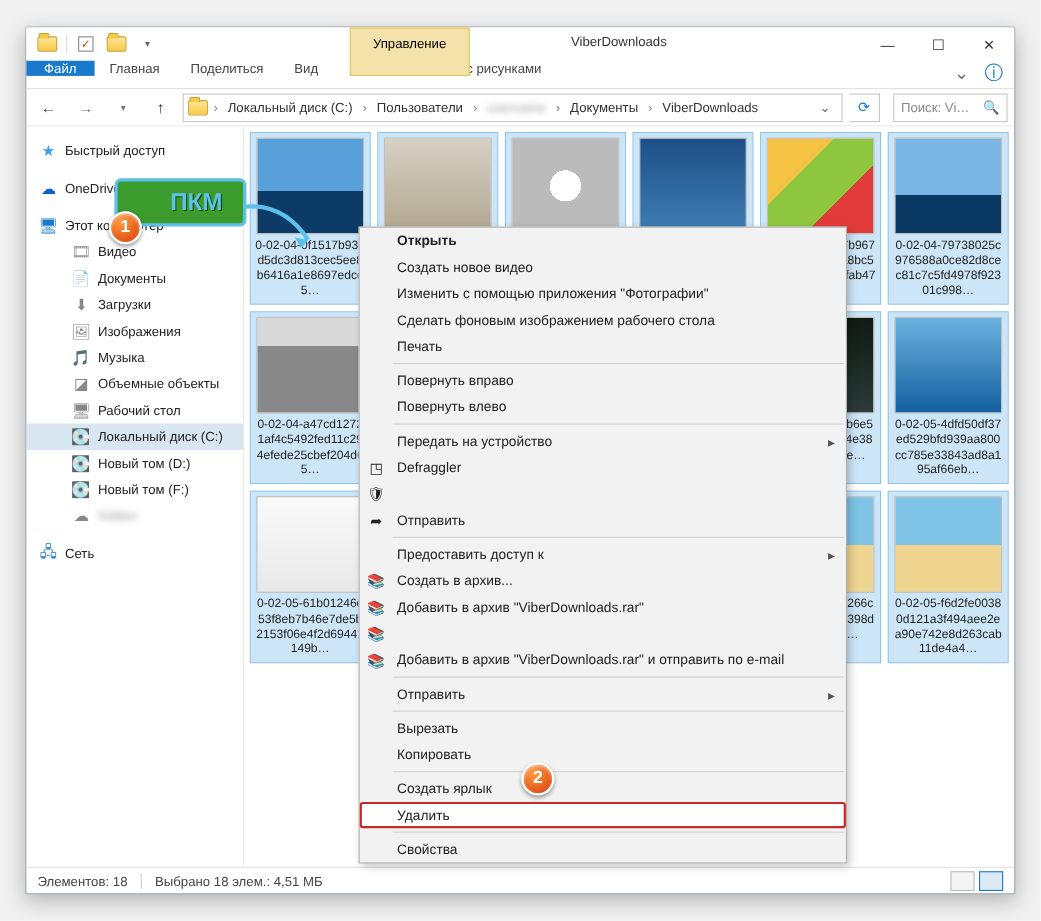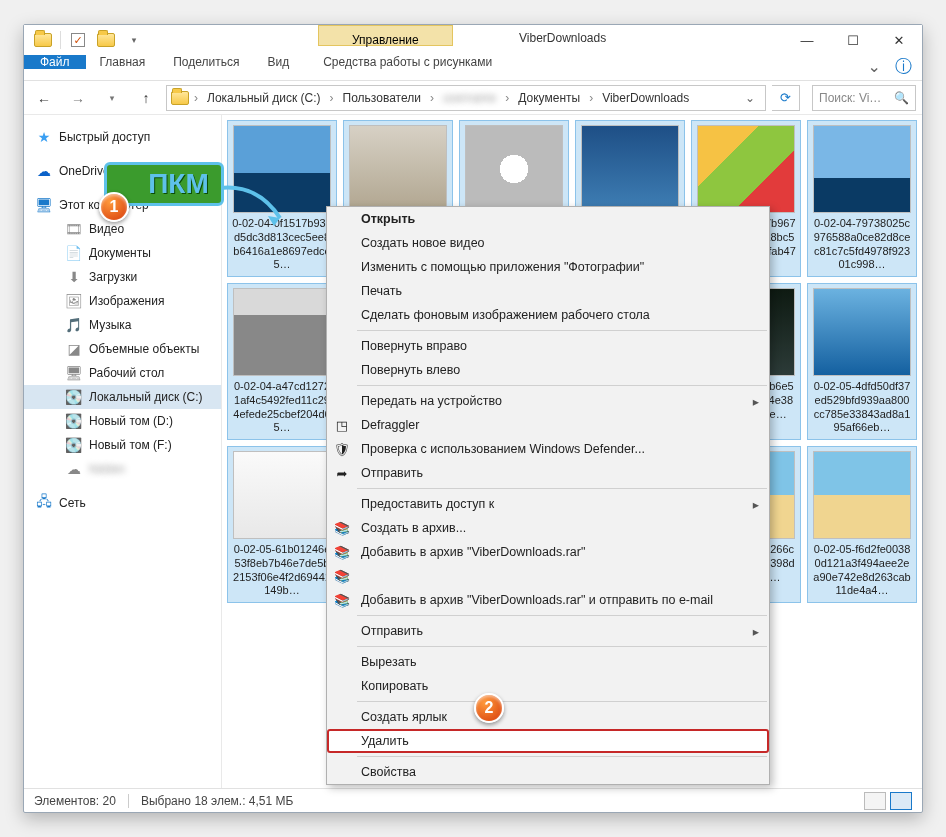--- a/index.html
+++ b/index.html
@@ -7,21 +7,21 @@
 .window { position: absolute; left: 23px; top: 24px; width: 900px; height: 789px; background: #fff; border: 1px solid #9aa7b5; border-radius: 2px; box-shadow: 0 6px 18px rgba(0,0,0,.25); display: flex; flex-direction: column; }
 
 
 .titlebar { height: 30px; display: flex; align-items: center; background: #fff; position: relative; }
 .qat { display: flex; align-items: center; gap: 6px; padding-left: 8px; }
 .qat-icon { width: 22px; height: 22px; display: flex; align-items: center; justify-content: center; font-size: 13px; }
 .folder-ico { width: 18px; height: 14px; background: linear-gradient(#ffe79a,#f7c948); border: 1px solid #c9a227; border-radius: 2px; position: relative; }
 .folder-ico::before { content: ""; position: absolute; top: -4px; left: 0; width: 8px; height: 4px; background: #f7c948; border: 1px solid #c9a227; border-bottom: none; border-radius: 2px 2px 0 0; }
 .divider-v { width: 1px; height: 18px; background: #ddd; }
 .checkbox-ico { width: 14px; height: 14px; border: 1px solid #888; display: flex; align-items: center; justify-content: center; color: #d04a02; font-size: 11px; }
-.ribbon-tab-contextual { position: absolute; left: 294px; top: 0; background: #f3e2a9; border: 1px solid #e4c55f; padding: 2px 33px; font-size: 12px; height: 21px; line-height: 24px; }
+.ribbon-tab-contextual { position: absolute; left: 294px; top: 0; background: #f3e2a9; border: 1px solid #e4c55f; padding: 2px 20px; font-size: 12px; height: 44px; line-height: 24px; }
 .window-title { position: absolute; left: 495px; top: 6px; font-size: 12px; color: #333; }
 .sys-buttons { position: absolute; right: 0; top: 0; display: flex; }
 .sys-btn { width: 46px; height: 30px; display: flex; align-items: center; justify-content: center; color: #333; font-size: 13px; }
 
 
 .ribbon { height: 26px; display: flex; align-items: flex-start; border-bottom: 1px solid #e1e1e1; }
 .file-tab { background: #1979ca; color: #fff; padding: 0 16px; font-size: 12px; display: flex; align-items: center; }
 .tab { padding: 0 14px; font-size: 12px; color: #444; display: flex; align-items: center; }
 .tab-context { padding: 0 14px; font-size: 12px; color: #444; display: flex; align-items: center; margin-left: 6px; }
 .ribbon-right { margin-left: auto; display: flex; align-items: center; gap: 14px; padding-right: 10px; color: #1979ca; }
@@ -88,21 +88,21 @@
 .ctx-item { height: 24px; display: flex; align-items: center; padding: 0 10px 0 34px; position: relative; white-space: nowrap; }
 .ctx-item.bold { font-weight: 600; }
 .ctx-item .arrow { margin-left: auto; color: #555; }
 .ctx-sep { height: 1px; background: #d0d0d0; margin: 3px 2px 3px 30px; }
 .ctx-ico { position: absolute; left: 6px; width: 18px; height: 18px; display: flex; align-items: center; justify-content: center; font-size: 13px; }
 .ctx-item.hl { outline: 2px solid #c62828; outline-offset: -2px; border-radius: 3px; background: #fff; }
 
 
 .badge { position: absolute; width: 30px; height: 30px; border-radius: 50%; background: radial-gradient(circle at 35% 30%, #ff9a3c, #d63a0a); box-shadow: 0 2px 4px rgba(0,0,0,.4), inset 0 2px 3px rgba(255,255,255,.5); display: flex; align-items: center; justify-content: center; color: #fff; font-weight: 700; font-size: 16px; z-index: 50; border: 2px solid #fff; }
 .pkm { position: absolute; left: 104px; top: 162px; background: #3b9b2d; border: 3px solid #5ec1ea; border-radius: 6px; width: 120px; height: 44px; display: flex; align-items: center; justify-content: center; z-index: 40; }
-.pkm span { color: #5ec1ea; font-weight: 800; font-size: 28px; text-shadow: 1px 1px 0 #0b4d06; margin-left: 29px; }
+.pkm span { color: #5ec1ea; font-weight: 800; font-size: 22px; text-shadow: 1px 1px 0 #0b4d06; margin-left: 29px; }
 .pkm-arrow { position: absolute; left: 218px; top: 182px; width: 70px; height: 48px; z-index: 39; }
 .pkm-arrow svg { width: 100%; height: 100%; }
 </style>
 </head>
 <body>
 
 <div class="window">
 
   <div class="titlebar">
     <div class="qat">
@@ -312,65 +312,64 @@
           </div>
           <div class="thumb sel">
             <div class="img t12"></div>
             <div class="fname">0-02-05-f6d2fe00380d121a3f494aee2ea90e742e8d263cab11de4a4…</div>
           </div>
         </div>
     </div>
   </div>
 
   <div class="status">
-    <span>Элементов: 20</span>
+    <span>Элементов: 18</span>
     <div class="sep"></div>
     <span>Выбрано 18 элем.: 4,51 МБ</span>
     <div class="views">
       <div class="view-btn"></div>
       <div class="view-btn active"></div>
     </div>
   </div>
 </div>
 
 <div class="ctx">
   <div class="ctx-item bold">
       <span>Открыть</span>
     </div>
   <div class="ctx-item">
       <span>Создать новое видео</span>
     </div>
   <div class="ctx-item">
       <span>Изменить с помощью приложения "Фотографии"</span>
     </div>
   <div class="ctx-item">
+      <span>Сделать фоновым изображением рабочего стола</span>
+    </div>
+  <div class="ctx-item">
       <span>Печать</span>
-    </div>
-  <div class="ctx-item">
-      <span>Сделать фоновым изображением рабочего стола</span>
     </div>
   <div class="ctx-sep"></div>
   <div class="ctx-item">
       <span>Повернуть вправо</span>
     </div>
   <div class="ctx-item">
       <span>Повернуть влево</span>
     </div>
   <div class="ctx-sep"></div>
   <div class="ctx-item">
       <span>Передать на устройство</span>
       <span class="arrow">▸</span>
     </div>
   <div class="ctx-item">
       <span class="ctx-ico">◳</span>
       <span>Defraggler</span>
     </div>
   <div class="ctx-item">
       <span class="ctx-ico">🛡</span>
-      <span>Проверка с использованием Windows Defender...</span>
     </div>
   <div class="ctx-item">
       <span class="ctx-ico">➦</span>
       <span>Отправить</span>
     </div>
   <div class="ctx-sep"></div>
   <div class="ctx-item">
       <span>Предоставить доступ к</span>
       <span class="arrow">▸</span>
     </div>

